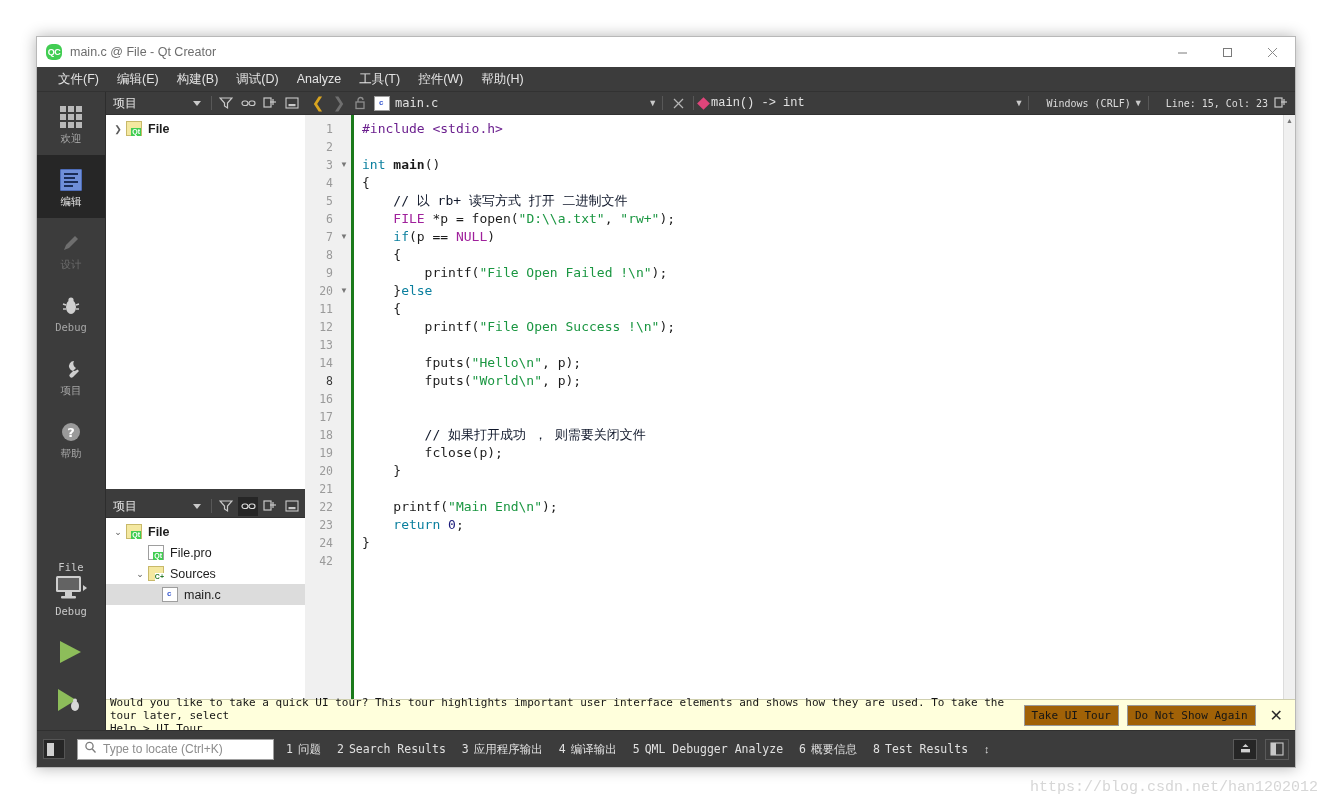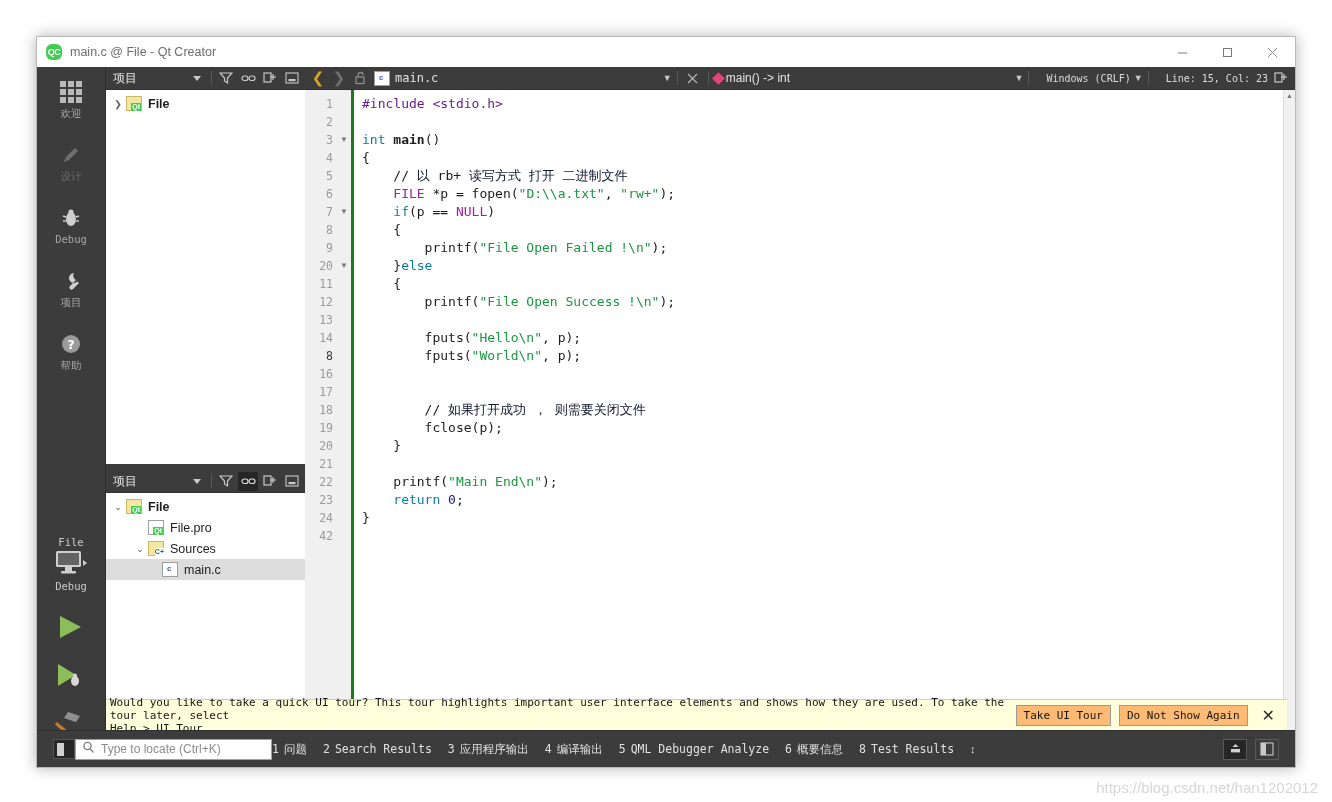--- a/index.html
+++ b/index.html
@@ -151,21 +151,21 @@
     gap: 3px; padding: 0 4px; border-bottom: 1px solid #313131;
   }
   .nav { color: #d9a520; font-size: 15px; width: 18px; text-align: center; }
   .nav.dim { color: #6f6f6f; }
   .tabname {
     font-family: "DejaVu Sans Mono", monospace; font-size: 12px; color: #e2e2e2;
     display: flex; align-items: center; gap: 6px;
   }
   .caret { color: #c9c9c9; font-size: 9px; }
   .symb {
-    font-family: Liberation Sans, sans-serif; font-size: 12px; color: #e2e2e2;
+    font-family: Liberation Mono, monospace; font-size: 12px; color: #e2e2e2;
     display: flex; align-items: center; gap: 6px;
   }
   .diamond {
     width: 9px; height: 9px; background: #e0457b; transform: rotate(45deg);
     display: inline-block;
   }
   .spacer { flex: 1; }
   .tbtxt { font-family: "DejaVu Sans Mono", monospace; font-size: 10px; color: #dcdcdc; white-space: nowrap; margin-left: 12px; }
 
   .editor { flex: 1; background: #ffffff; display: flex; position: relative; overflow: hidden; }
@@ -219,38 +219,38 @@
   .console-title span { font-size: 12.5px; color: #1b1b1b; }
   .console-body {
     padding: 4px 6px; color: #d8d8d8;
     font-family: "DejaVu Sans Mono", monospace; font-size: 13px; line-height: 19px;
     white-space: pre;
   }
   .cursor-blk { display:inline-block; width: 8px; height: 4px; background: #d8d8d8; }
 
   
   .banner {
-    position: absolute; left: 69px; bottom: 37px; right: 8px;
+    position: absolute; left: 69px; bottom: 37px; right: 0;
     height: 31px; background: #ffffdc; border-top: 1px solid #cfcfae;
     display: flex; align-items: center; padding: 0 6px 0 4px; gap: 8px;
   }
   .banner-text {
     font-family: "DejaVu Sans Mono", monospace; font-size: 11px; color: #151515;
     line-height: 13px; flex: 1;
   }
   .banner-btn {
     font-family: "DejaVu Sans Mono", monospace; font-size: 11px; color: #151515;
-    background: #fdba74; border: 1px solid #9a9a9a; padding: 3px 7px; white-space: nowrap;
+    background: #a16207; border: 1px solid #9a9a9a; padding: 3px 7px; white-space: nowrap;
   }
   .banner-x { font-size: 16px; color: #2a2a2a; padding: 0 6px; }
 
   
   .statusbar {
     position: absolute; left: 0; bottom: 0; right: 0; height: 37px;
-    background: #3c3c3c; display: flex; align-items: center; padding: 0 16px; gap: 0;
+    background: #3c3c3c; display: flex; align-items: center; padding: 0 6px; gap: 12px;
     border-top: 1px solid #2f2f2f;
   }
   .sb-toggle {
     width: 22px; height: 20px; background: #262626; border: 1px solid #555;
     display: flex; align-items: center; justify-content: center;
   }
   .sb-toggle i { width: 7px; height: 13px; background: #d0d0d0; margin-right: 7px; }
   .locator {
     width: 197px; height: 21px; background: #ffffff; border: 1px solid #9f9f9f;
     display: flex; align-items: center; gap: 6px; padding: 0 6px;
@@ -265,21 +265,21 @@
   .updn { color: #d6d6d6; font-size: 11px; }
   .sb-right { display: flex; align-items: center; gap: 8px; }
   .sb-sq {
     width: 24px; height: 21px; border: 1px solid #5a5a5a;
     display:flex; align-items:center; justify-content:center;
   }
   .sb-sq.dark { background: #262626; }
 
   .watermark {
     position: absolute; right: 14px; bottom: 6px;
-    font-size: 15px; color: #d6d6d6; font-family: Liberation Sans, sans-serif;
+    font-size: 15px; color: #d6d6d6; font-family: Liberation Mono, monospace;
   }
 </style>
 </head>
 <body>
 
 <div id="root">
 
   <div class="window">
 
     <div class="titlebar">
@@ -298,39 +298,60 @@
         </div>
         <div class="wctrl">
           <svg width="11" height="11" viewBox="0 0 11 11">
               <line x1="1" y1="1" x2="10" y2="10" stroke="#8a8a8a" stroke-width="1"></line>
               <line x1="10" y1="1" x2="1" y2="10" stroke="#8a8a8a" stroke-width="1"></line>
             </svg>
         </div>
       </div>
     </div>
 
+    <div class="menubar">
+      <div class="menu-item">文件(F)</div>
+      <div class="menu-item">编辑(E)</div>
+      <div class="menu-item">构建(B)</div>
+      <div class="menu-item">调试(D)</div>
+      <div class="menu-item">Analyze</div>
+      <div class="menu-item">工具(T)</div>
+      <div class="menu-item">控件(W)</div>
+      <div class="menu-item">帮助(H)</div>
+    </div>
 
     <div class="body-row">
 
       <div class="modebar">
         <div class="mode">
           <div class="glyph">
             <span class="dots">
                 <i></i>
                 <i></i>
                 <i></i>
                 <i></i>
                 <i></i>
                 <i></i>
                 <i></i>
                 <i></i>
                 <i></i>
               </span>
           </div>
           <div class="lbl">欢迎</div>
+        </div>
+        <div class="mode active">
+          <div class="glyph">
+            <span class="editicon">
+                <i></i>
+                <i></i>
+                <i></i>
+                <i></i>
+              </span>
+          </div>
+          <div class="lbl">编辑</div>
         </div>
         <div class="mode disabled">
           <div class="glyph">
             <svg width="22" height="22" viewBox="0 0 22 22">
                 <path d="M4 18 L6 13 L15 4 L18 7 L9 16 Z" fill="#6e6e6e"></path>
               </svg>
           </div>
           <div class="lbl">设计</div>
         </div>
         <div class="mode">

